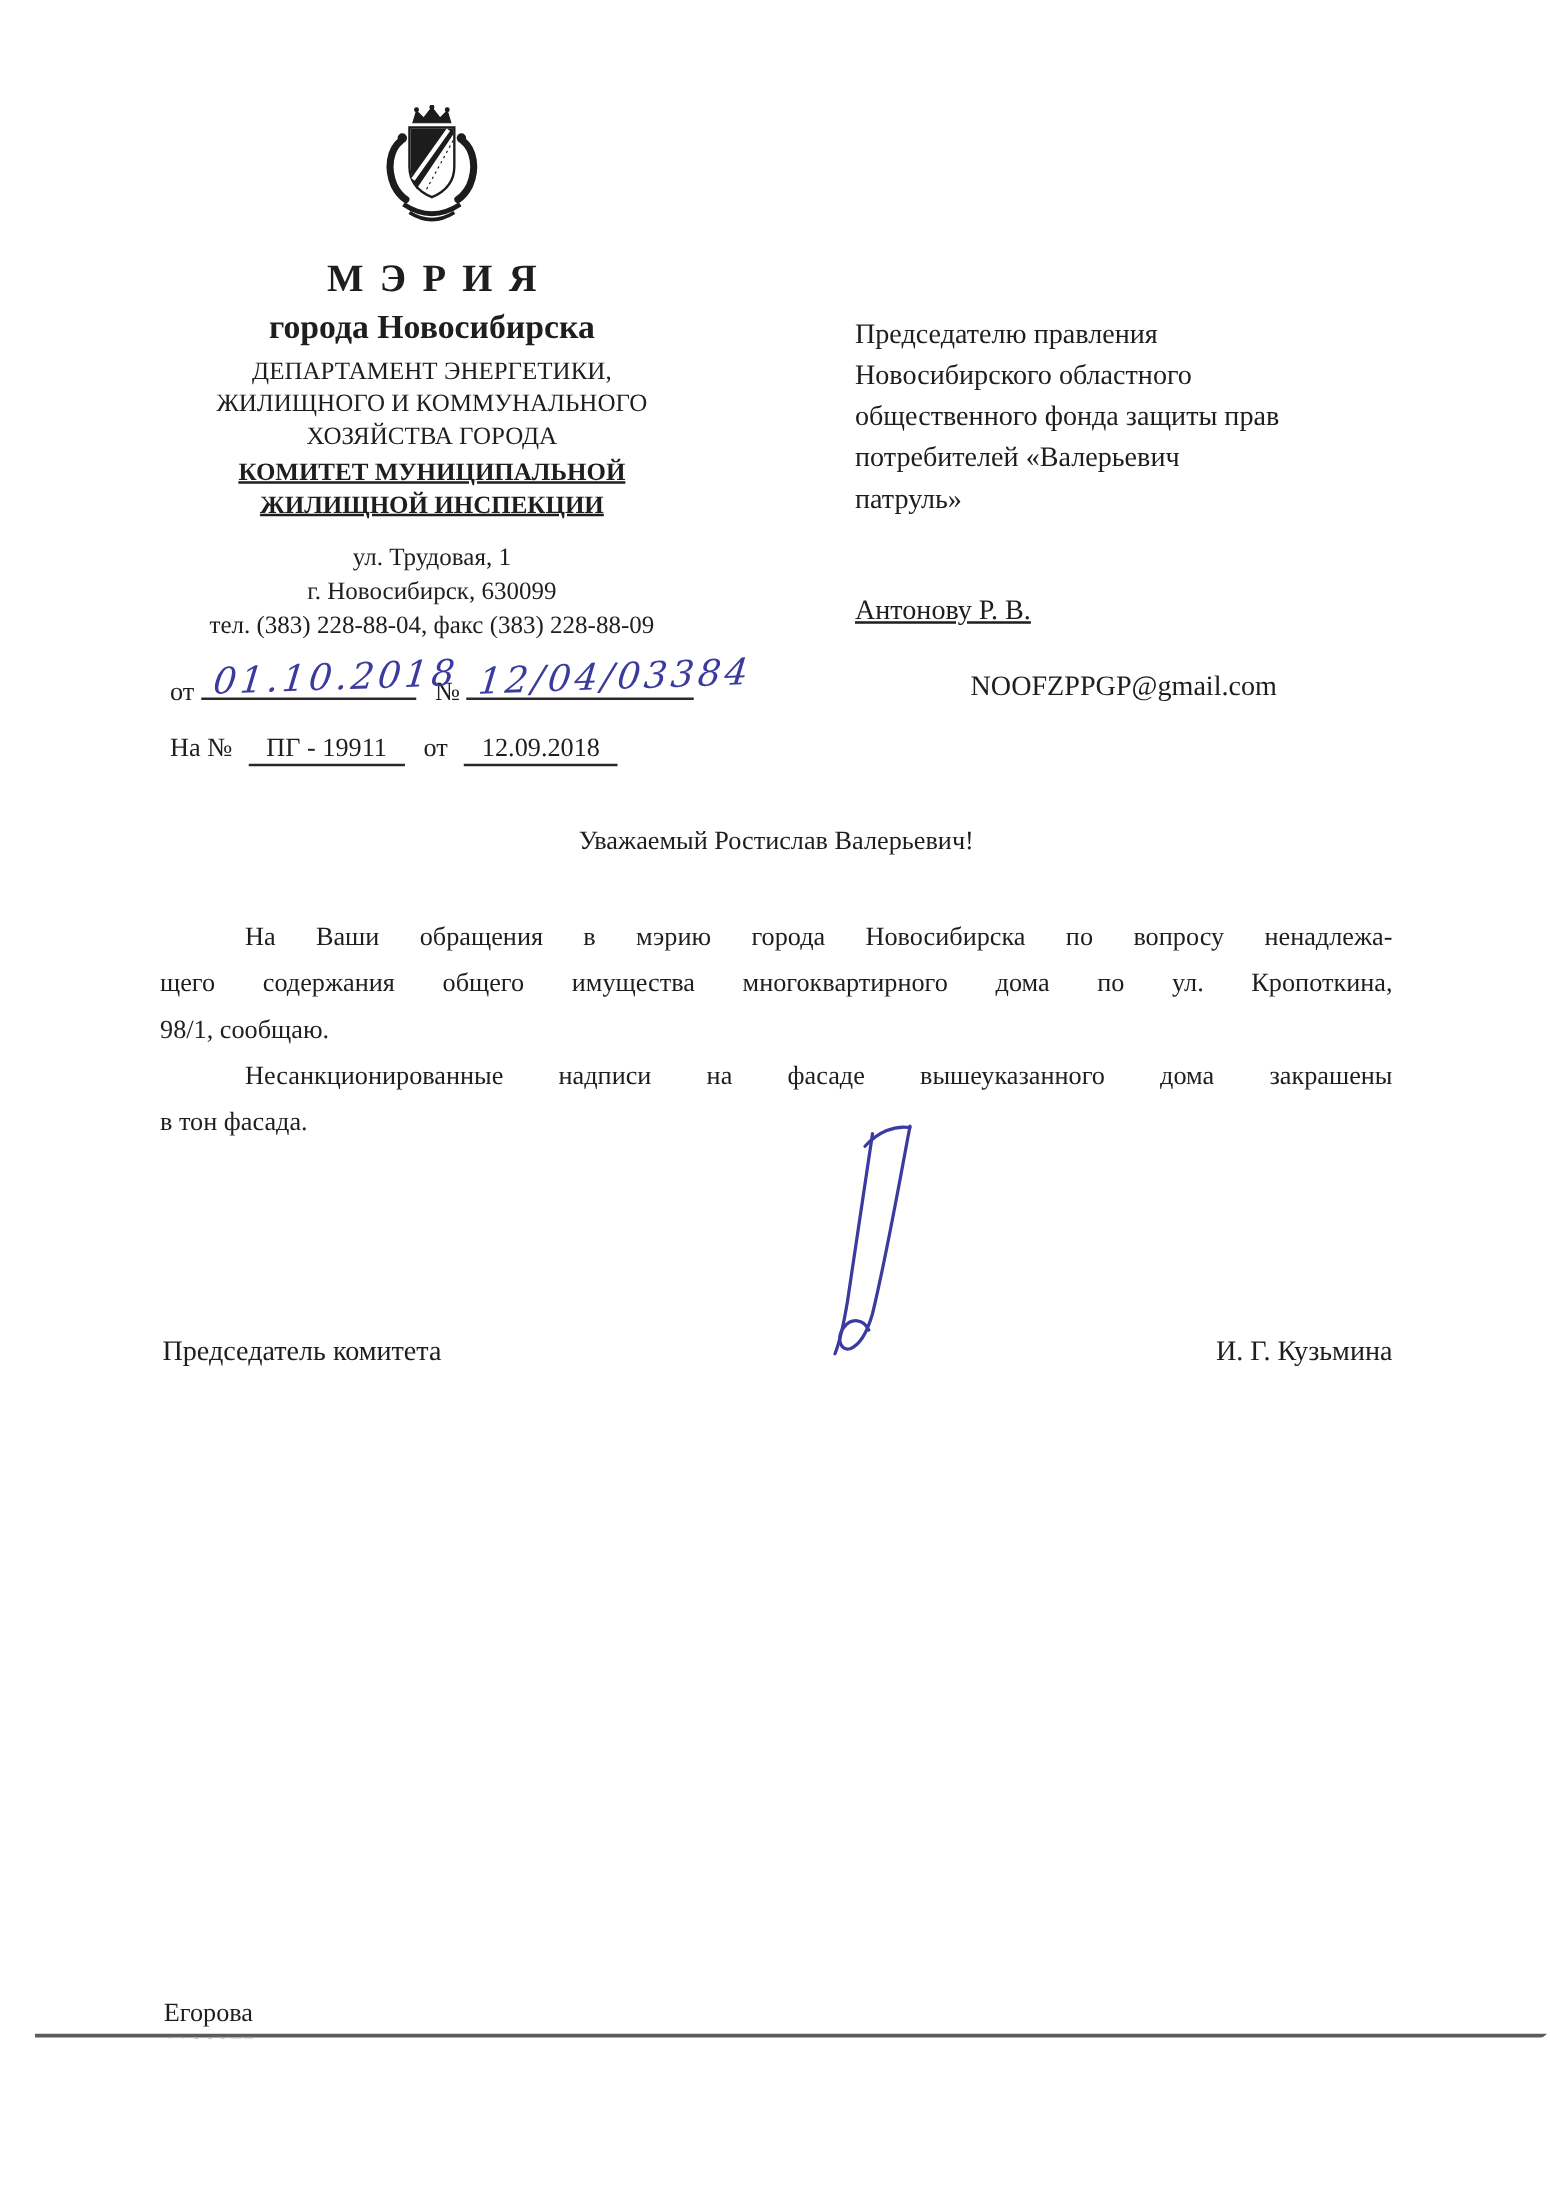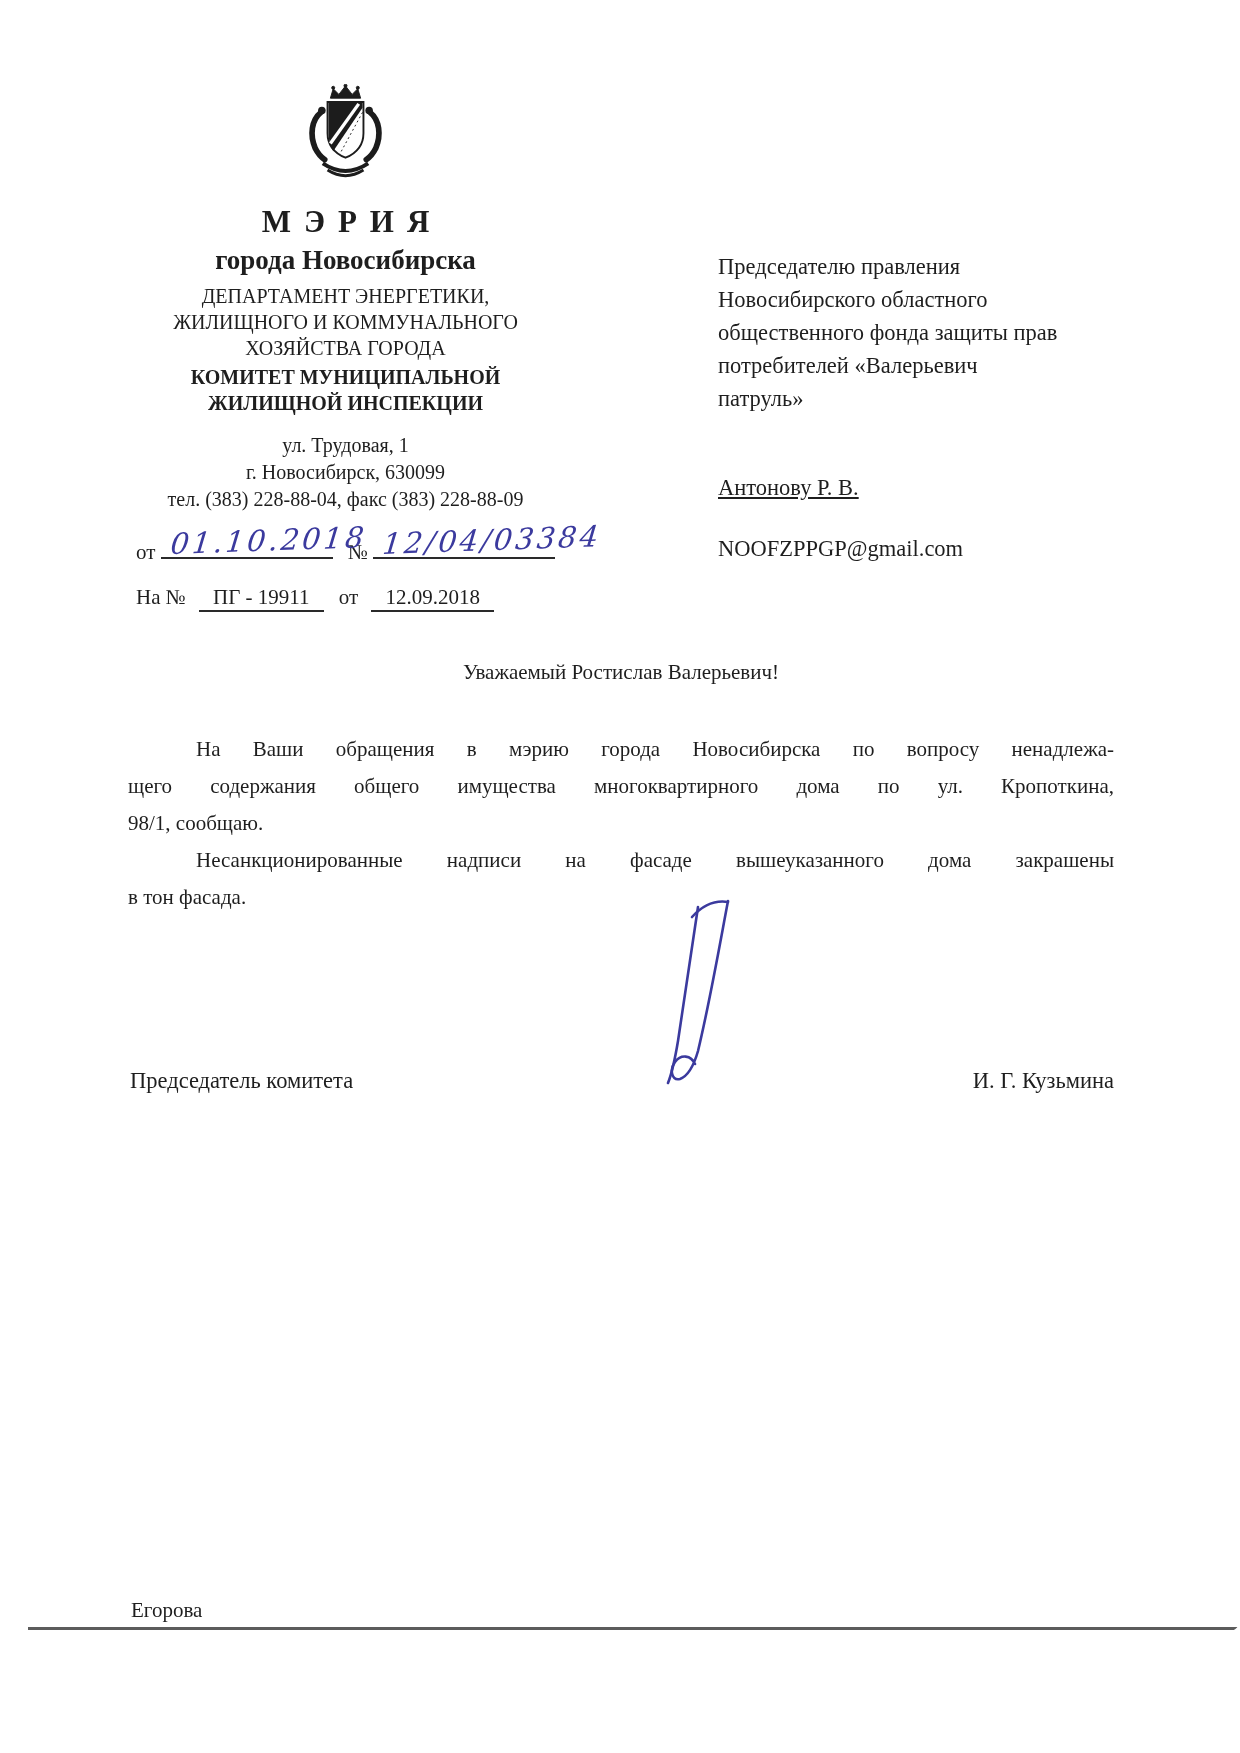--- a/index.html
+++ b/index.html
@@ -11,37 +11,37 @@
     font-family:"Liberation Serif","DejaVu Serif",serif;
     overflow:hidden;
     border-radius:11px;
   }
   
   .lh { position:absolute; left:118px; top:84px; width:455px; text-align:center; }
   .coat { display:inline-block; margin-bottom:10px; }
   .org1 { font-weight:bold; font-size:31px; letter-spacing:13px; text-indent:13px; margin-top:2px; }
   .org2 { font-weight:bold; font-size:27px; margin-top:5px; }
   .dept { font-size:20px; line-height:26px; margin-top:7px; }
-  .committee { font-size:20px; line-height:26px; font-weight:bold; margin-top:3px; }
+  .committee { font-size:20px; line-height:26px; font-weight:bold; margin-top:3px;text-decoration:underline; }
   .addr { font-size:20px; line-height:27px; margin-top:16px; }
   .reqline { margin-top:12px; text-align:left; padding-left:18px; font-size:21px; height:46px; position:relative; }
   .blank { display:inline-block; border-bottom:2px solid #2a2a2a; vertical-align:baseline; position:relative; }
   .hand {
     position:absolute; left:8px; bottom:-4px; white-space:nowrap;
     font-family:"DejaVu Serif",serif; font-style:italic;
     color:var(--pen); font-size:29px; letter-spacing:3px;
     transform:rotate(-2deg) skewX(-8deg); transform-origin:left bottom;
   }
   .inline-num { padding:0 14px; font-size:21px; }
   .naline { margin-top:14px; text-align:left; padding-left:18px; font-size:21px; }
   .naline .lbl { margin-right:8px;text-align:center; }
   
-  .recipient { position:absolute; left:718px; top:250px; width:430px; font-size:22.5px; line-height:33px; }
+  .recipient { position:absolute; left:684px; top:250px; width:430px; font-size:22.5px; line-height:33px; }
   .recipient .name { margin-top:56px;text-decoration:underline; }
-  .recipient .email { margin-top:28px; }
+  .recipient .email { margin-top:28px;text-align:center; }
   
   .body { position:absolute; left:128px; top:654px; width:986px; font-size:21px; line-height:37px; }
   .salutation { text-align:center; margin-bottom:40px; }
   .indent { text-indent:68px; }
   .just { text-align:justify; text-align-last:justify; }
   
   .sigrow { position:absolute; left:130px; top:1068px; width:984px; display:flex; justify-content:space-between; font-size:22.5px; }
   .signature-svg { position:absolute; left:628px; top:893px; }
   
   .footer { position:absolute; left:131px; top:1596px; font-size:21px; line-height:28px; }

